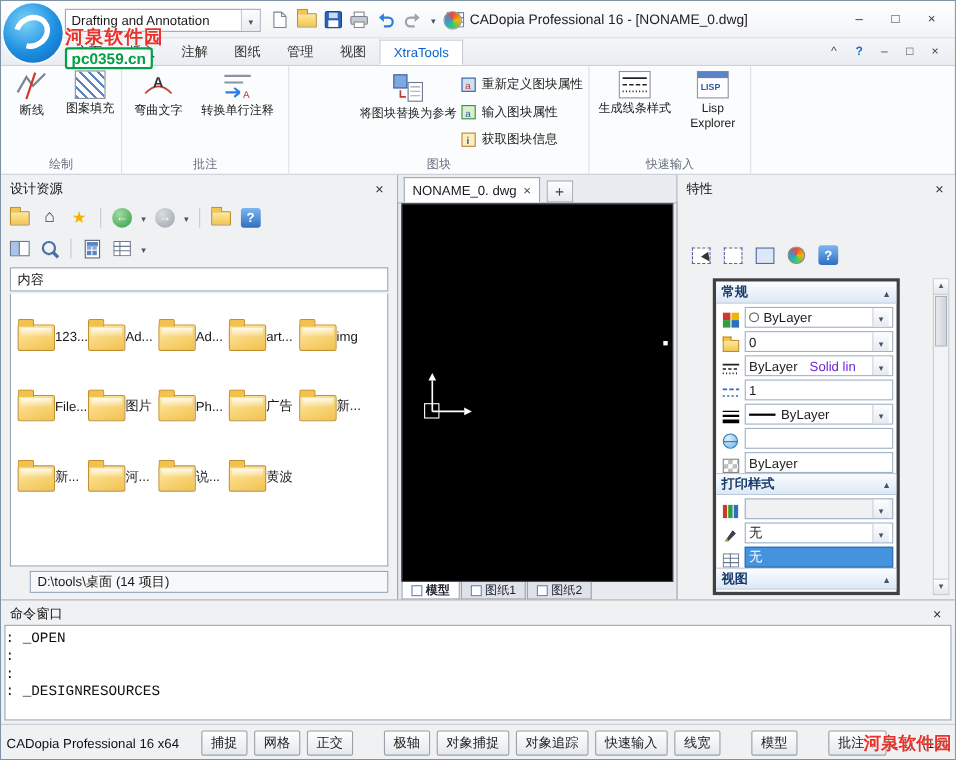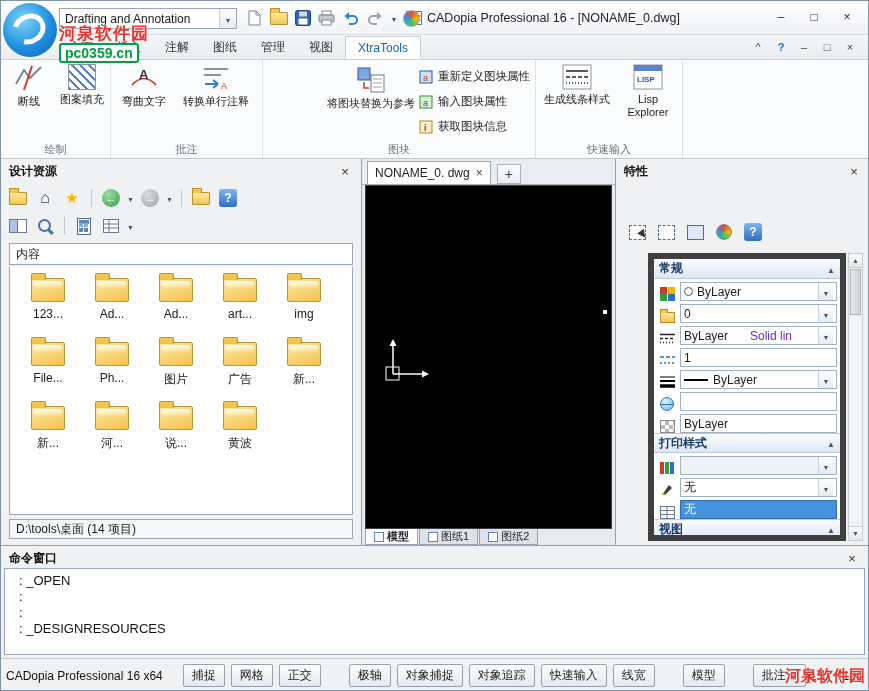--- a/index.html
+++ b/index.html
@@ -34,21 +34,21 @@
   .rgroup{position:absolute;top:0;height:98px;border-right:1px solid #dde1e6}
   .glabel{position:absolute;bottom:1px;left:0;width:100%;text-align:center;color:#667080;font-size:11px}
   .bigbtn{position:absolute;top:4px;display:flex;flex-direction:column;align-items:center;gap:3px;text-align:center;font-size:11px;line-height:13px;color:#222;cursor:default}
   .smallbtn{display:flex;align-items:center;gap:5px;height:25px;font-size:11.5px;color:#222;white-space:nowrap}
   .smallcol{position:absolute;left:156px;top:4px}
   .hatch{width:28px;height:26px;border:1px solid #8a93a2;background:repeating-linear-gradient(45deg,#5b84c4 0 2px,#fff 2px 6px)}
 
   
   .main{position:absolute;left:0;top:158px;width:100%;height:386px;background:#e7eaee}
   .panel-header{height:24px;display:flex;align-items:center;padding:0 8px;background:#f0f1f3}
-  .panel-title{font-weight:bold;color:#111}
+  .panel-title{font-weight:normal;color:#111}
   .panel-close{margin-left:auto;width:16px;text-align:center;color:#333;font-size:13px;cursor:default}
 
   .left-panel{position:absolute;left:0;top:0;width:361px;height:100%;background:#f0f1f3;border-right:1px solid #9aa0a8}
   .res-toolbar{position:absolute;left:6px;display:flex;align-items:center;gap:5px;height:26px}
   .res-toolbar.row1{top:26px}
   .res-toolbar.row2{top:54px}
   .tbtn{min-width:22px;height:22px;display:flex;align-items:center;justify-content:center}
   .tsep{width:1px;height:18px;background:#c5cad0;margin:0 3px}
   .ifolder{position:relative;width:18px;height:13px;background:linear-gradient(#fde9a0,#f3c64f);border:1px solid #b98f2e;border-radius:1px}
   .ifolder::before{content:"";position:absolute;left:-1px;top:-5px;width:8px;height:4px;background:#f3c64f;border:1px solid #b98f2e;border-bottom:none;border-radius:1px 1px 0 0}
@@ -64,26 +64,26 @@
   .panes{width:18px;height:14px;border:1px solid #6b7890;background:#fff;position:relative}
   .panes::before{content:"";position:absolute;left:0;top:0;width:7px;height:100%;background:#a8c4e8;border-right:1px solid #6b7890}
   .mag{position:relative;width:17px;height:17px}
   .mag::before{content:"";position:absolute;left:1px;top:1px;width:9px;height:9px;border:2px solid #4a6fa5;border-radius:50%}
   .mag::after{content:"";position:absolute;right:0;bottom:2px;width:7px;height:2.5px;background:#4a6fa5;transform:rotate(45deg)}
   .calc{width:14px;height:17px;background:#fff;border:1px solid #5a6478;position:relative}
   .calc::before{content:"";position:absolute;left:1px;top:1px;right:1px;height:4px;background:#5b84c4}
   .calc::after{content:"";position:absolute;left:1px;bottom:2px;width:4px;height:4px;background:#5b84c4;box-shadow:5px 0 #5b84c4,0 -5px #8aa8d8,5px -5px #8aa8d8}
   .content-header{position:absolute;left:8px;right:8px;top:84px;height:22px;background:#fff;border:1px solid #98a6b8;display:flex;align-items:center;padding:0 6px}
   .folder-grid{position:absolute;left:8px;right:8px;top:108px;height:248px;background:#fff;border:1px solid #98a6b8;border-top:none;display:flex;flex-wrap:wrap;align-content:flex-start;padding:4px 6px;overflow:hidden}
-  .fcell{width:64px;height:64px;display:flex;flex-direction:column;align-items:center;cursor:default}
+  .fcell{width:64px;height:64px;display:flex;align-items:center;cursor:default}
   .gfolder{position:relative;width:34px;height:24px;background:linear-gradient(160deg,#ffeaa8,#f2c14e);border:1px solid #c09032;border-radius:2px;margin-top:7px}
   .gfolder::before{content:"";position:absolute;left:-1px;top:-6px;width:13px;height:6px;background:#f2c14e;border:1px solid #c09032;border-bottom:none;border-radius:2px 2px 0 0}
   .gfolder::after{content:"";position:absolute;left:2px;top:2px;right:2px;height:8px;background:linear-gradient(rgba(255,255,255,.85),rgba(255,255,255,0))}
   .flabel{margin-top:5px;max-width:60px;white-space:nowrap;overflow:hidden;text-align:center;font-size:12px}
-  .res-status{position:absolute;left:8px;right:8px;top:360px;height:20px;background:#f7f8fa;border:1px solid #98a6b8;display:flex;align-items:center;padding:0 6px;white-space:nowrap;overflow:hidden}
+  .res-status{position:absolute;left:26px;right:8px;top:360px;height:20px;background:#f7f8fa;border:1px solid #98a6b8;display:flex;align-items:center;padding:0 6px;white-space:nowrap;overflow:hidden}
 
   
   .center{position:absolute;left:361px;top:0;width:253px;height:100%}
   .doc-tabbar{position:absolute;left:0;top:0;width:100%;height:26px;background:#e9ecf0;display:flex;align-items:flex-end;padding-left:5px;border-bottom:1px solid #aab2bc}
   .doc-tab{height:23px;background:#fff;border:1px solid #9aa4b0;border-bottom:none;display:flex;align-items:center;gap:6px;padding:0 7px;font-size:12px;white-space:nowrap}
   .tab-close{color:#444;font-size:12px}
   .new-tab{width:24px;height:20px;margin-left:6px;border:1px solid #aab2bc;background:linear-gradient(#fdfdfd,#e8ebef);display:flex;align-items:center;justify-content:center;font-size:14px;color:#345}
   .canvas{position:absolute;left:3px;right:3px;top:26px;bottom:16px;background:#000;border:1px solid #3a3f46}
   .ucs{position:absolute;left:18px;top:152px}
   .canvas-dot{position:absolute;right:4px;top:124px;width:4px;height:4px;background:#fff}
@@ -93,21 +93,21 @@
   .ltab.active{background:#fff;font-weight:bold}
 
   
   .right-panel{position:absolute;left:614px;top:0;width:255px;height:100%;background:#f0f1f3;border-left:1px solid #9aa0a8}
   .sel-combo{position:absolute;left:9px;top:32px;width:237px;height:22px;background:#fff;border:1px solid #98a6b8;display:flex;align-items:center}
   .sel-combo .txt{flex:1;padding:0 5px}
   .props-toolbar{position:absolute;left:10px;top:60px;display:flex;gap:7px;align-items:center;height:26px}
   .dashbox{width:17px;height:15px;border:1px dashed #5568a0;background:#fff;position:relative}
   .dashbox.cur::after{content:"";position:absolute;right:-3px;bottom:-3px;border:4px solid transparent;border-top:8px solid #333;transform:rotate(-35deg)}
   .palette{width:16px;height:16px;border-radius:50%;background:conic-gradient(#e84c3d,#f5b301,#2ecc71,#3498db,#e84c3d);border:1px solid #888}
-  .props{position:absolute;left:32px;top:94px;width:198px;bottom:4px;background:#fff;border:6px solid #404040;overflow:hidden}
+  .props{position:absolute;left:32px;top:94px;width:170px;bottom:4px;background:#fff;border:3px solid #404040;overflow:hidden}
   .psec{height:20px;background:linear-gradient(#fafcff,#dde8f5);border-bottom:1px solid #b9c8da;border-top:1px solid #b9c8da;display:flex;align-items:center;padding:0 5px;font-weight:bold;color:#1a3a6b}
   .psec:first-child{border-top:none}
   .collapse{margin-left:auto}
   .collapse::before{content:"▲";font-size:8px;color:#44536b}
   .prow{display:flex;align-items:flex-end;height:22px}
   .picon{flex:0 0 26px;display:flex;align-items:center;justify-content:center}
   .pfield{flex:1;height:19px;margin-right:3px;border:1px solid #9fb0c4;background:#fff;display:flex;align-items:center;padding:0 3px;overflow:hidden;white-space:nowrap}
   .pfield .ddbox{margin-left:auto;width:15px;height:17px;border-left:1px solid #c8d2de;background:linear-gradient(#fdfdfd,#e6eaef);display:flex;align-items:center;justify-content:center;flex:0 0 15px}
   .pfield.dis{background:#f0f1f3}
   .pfield.sel{background:#4593dd;border-color:#2f6db0;color:#fff}
@@ -121,21 +121,21 @@
   .checker{width:15px;height:13px;border:1px solid #888;background-color:#fff;background-image:linear-gradient(45deg,#b9b9b9 25%,transparent 25%,transparent 75%,#b9b9b9 75%),linear-gradient(45deg,#b9b9b9 25%,transparent 25%,transparent 75%,#b9b9b9 75%);background-size:8px 8px;background-position:0 0,4px 4px}
   .scrollbar{position:absolute;left:232px;top:94px;bottom:4px;width:15px;background:#f2f3f5;border:1px solid #c6ccd4}
   .sb-btn{height:14px;display:flex;align-items:center;justify-content:center;background:linear-gradient(#fdfdfd,#e4e7eb);border-bottom:1px solid #c6ccd4}
   .sb-btn.up::before{content:"▲";font-size:7px;color:#556}
   .sb-btn.down{position:absolute;bottom:0;left:0;right:0;border-top:1px solid #c6ccd4;border-bottom:none}
   .sb-btn.down::before{content:"▼";font-size:7px;color:#556}
   .sb-thumb{position:absolute;top:15px;left:1px;right:1px;height:46px;background:linear-gradient(90deg,#e8ebef,#ccd3da);border:1px solid #aab2bc}
 
   
   .cmdwin{position:absolute;left:0;top:544px;width:100%;height:113px;background:#f0f1f3;border-top:1px solid #9aa0a8}
-  .cmd-body{position:absolute;left:3px;right:3px;top:22px;bottom:3px;background:#fff;border:1px solid #98a6b8;padding:4px 14px;font-family:Liberation Sans, sans-serif;font-size:13px;line-height:16px;color:#111}
+  .cmd-body{position:absolute;left:3px;right:3px;top:22px;bottom:3px;background:#fff;border:1px solid #98a6b8;padding:4px 0;font-family:Liberation Mono, monospace;font-size:13px;line-height:16px;color:#111}
 
   
   .statusbar{position:absolute;left:0;top:657px;width:100%;height:34px;background:#f0f1f3;border-top:1px solid #c5cad0;display:flex;align-items:center;padding:0 5px;white-space:nowrap;overflow:hidden}
   .sb-app{margin-right:14px;color:#111}
   .sbtn{margin-left:6px;padding:2px 8px;border:1px solid #98a0a8;border-radius:2px;background:linear-gradient(#fcfdfe,#e6e9ed);box-shadow:inset 0 1px #fff;font-size:12px;color:#222;display:flex;align-items:center;gap:4px}
   .sbtn.gap{margin-left:28px}
   .sb-scale{margin-left:auto;color:#111}
   .sb-coords{margin-left:8px;color:#111;overflow:hidden}
 
   
@@ -409,25 +409,25 @@
         <div class="fcell">
             <span class="gfolder"></span>
             <span class="flabel">img</span>
           </div>
         <div class="fcell">
             <span class="gfolder"></span>
             <span class="flabel">File...</span>
           </div>
         <div class="fcell">
             <span class="gfolder"></span>
+            <span class="flabel">图片</span>
+          </div>
+        <div class="fcell">
+            <span class="gfolder"></span>
             <span class="flabel">Ph...</span>
-          </div>
-        <div class="fcell">
-            <span class="gfolder"></span>
-            <span class="flabel">图片</span>
           </div>
         <div class="fcell">
             <span class="gfolder"></span>
             <span class="flabel">广告</span>
           </div>
         <div class="fcell">
             <span class="gfolder"></span>
             <span class="flabel">新...</span>
           </div>
         <div class="fcell">

